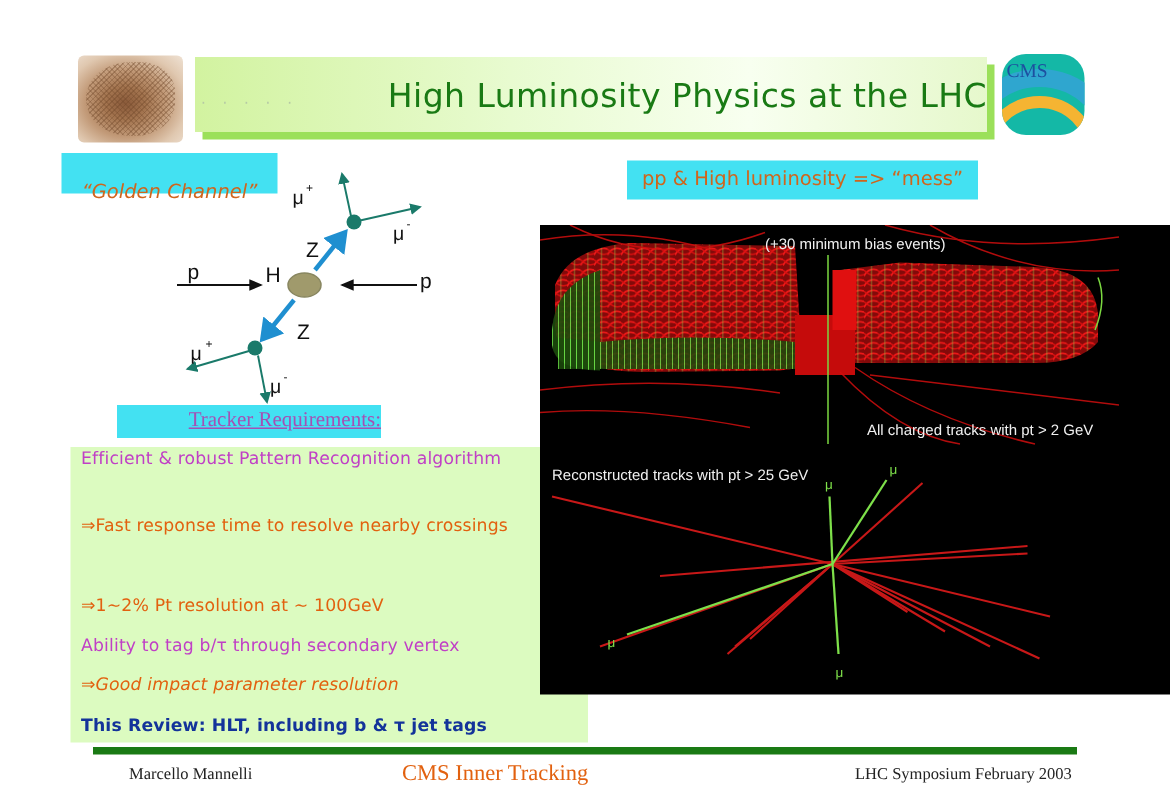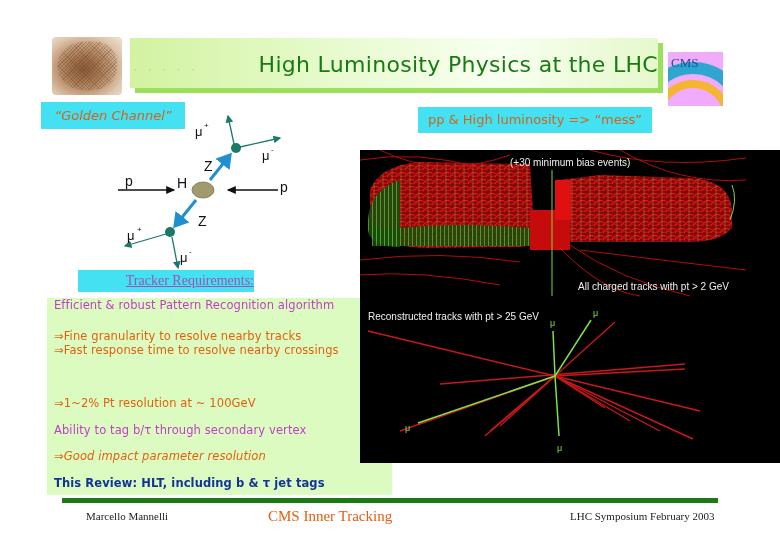--- a/index.html
+++ b/index.html
@@ -17,32 +17,32 @@
                 repeating-linear-gradient(45deg, rgba(110,70,40,.25) 0 1px, transparent 1px 3px);
     border-radius:50% 40% 45% 50%; transform:scale(.85); }
 
   .banner { left:130px; top:38px; width:528px; height:50px;
     background:linear-gradient(90deg,#d2f3a0 0%,#e8fbd0 40%,#f8fff0 70%,#e6f8cc 100%);
     box-shadow: 5px 5px 0 #9be05a; }
   .banner-title { position:absolute; left:0; right:0; top:14px; text-align:right;
     color:#197a14; font-size:22px; letter-spacing:0.3px; }
   .banner-dots { position:absolute; left:4px; top:26px; color:#b5c9a5; font-size:10px; letter-spacing:4px; }
 
-  .logo-cms { left:668px; top:52px; width:55px; height:54px; overflow:hidden;
-    background:#f0abfc; }
+  .logo-cms { left:668px; top:36px; width:55px; height:54px; overflow:hidden;
+    background:#14b8a6;border-radius:16px; }
   .logo-cms .ring1 { position:absolute; left:-30px; top:10px; width:110px; height:110px; border-radius:50%;
     border:12px solid #2fa6cf; box-sizing:border-box; }
   .logo-cms .ring2 { position:absolute; left:-14px; top:28px; width:78px; height:78px; border-radius:50%;
     border:8px solid #f5b432; box-sizing:border-box; }
   .logo-cms .cms-txt { position:absolute; left:3px; top:3px; color:#1d4fa0; font-family:"Liberation Serif",serif; font-size:13px; }
 
   
   .cyan-box { background:#43e1f2; }
   .golden { left:41px; top:102px; width:144px; height:27px; }
-  .golden span { display:block; text-align:center; line-height:27px; color:#d0651c; font-style:italic; font-size:13px; }
+  .golden span { display:block; text-align:center; line-height:27px; color:#d0651c; font-style:italic; font-size:13px;margin-top:13px; }
   .mess { left:418px; top:107px; width:234px; height:26px; }
   .mess span { display:block; text-align:center; line-height:26px; color:#d0651c; font-size:13px; }
 
   
   .diagram { left:100px; top:100px; width:210px; height:172px; }
   .diagram text { font-family:"Liberation Sans", sans-serif; fill:#111; }
 
   
   .tracker { left:78px; top:270px; width:176px; height:22px; }
   .tracker span { display:block; text-align:right; line-height:22px; color:#a451b5; font-family:"Liberation Serif",serif;
@@ -131,21 +131,20 @@
   <text x="80" y="162" font-size="13">μ</text>
   <text x="89" y="154" font-size="8">-</text>
 </svg>
 
 <div class="abs cyan-box tracker">
   <span>Tracker Requirements:</span>
 </div>
 
 <div class="abs req-box">
   <div class="req-line c-purple" style="top:0px;">Efficient &amp; robust Pattern Recognition algorithm</div>
-  <div class="req-line c-orange" style="top:31px;">⇒Fine granularity to resolve nearby tracks</div>
   <div class="req-line c-orange" style="top:45px;">⇒Fast response time to resolve nearby crossings</div>
   <div class="req-line c-orange" style="top:98px;">⇒1~2% Pt resolution at ~ 100GeV</div>
   <div class="req-line c-purple" style="top:125px;">Ability to tag b/τ through secondary vertex</div>
   <div class="req-line c-orange" style="top:151px; font-style:italic;">⇒Good impact parameter resolution</div>
   <div class="req-line c-blue" style="top:178px;">This Review: HLT, including b &amp; τ jet tags</div>
 </div>
 
 <div class="abs event">
   <svg width="386" height="313" viewBox="0 0 386 313">
     <defs>

